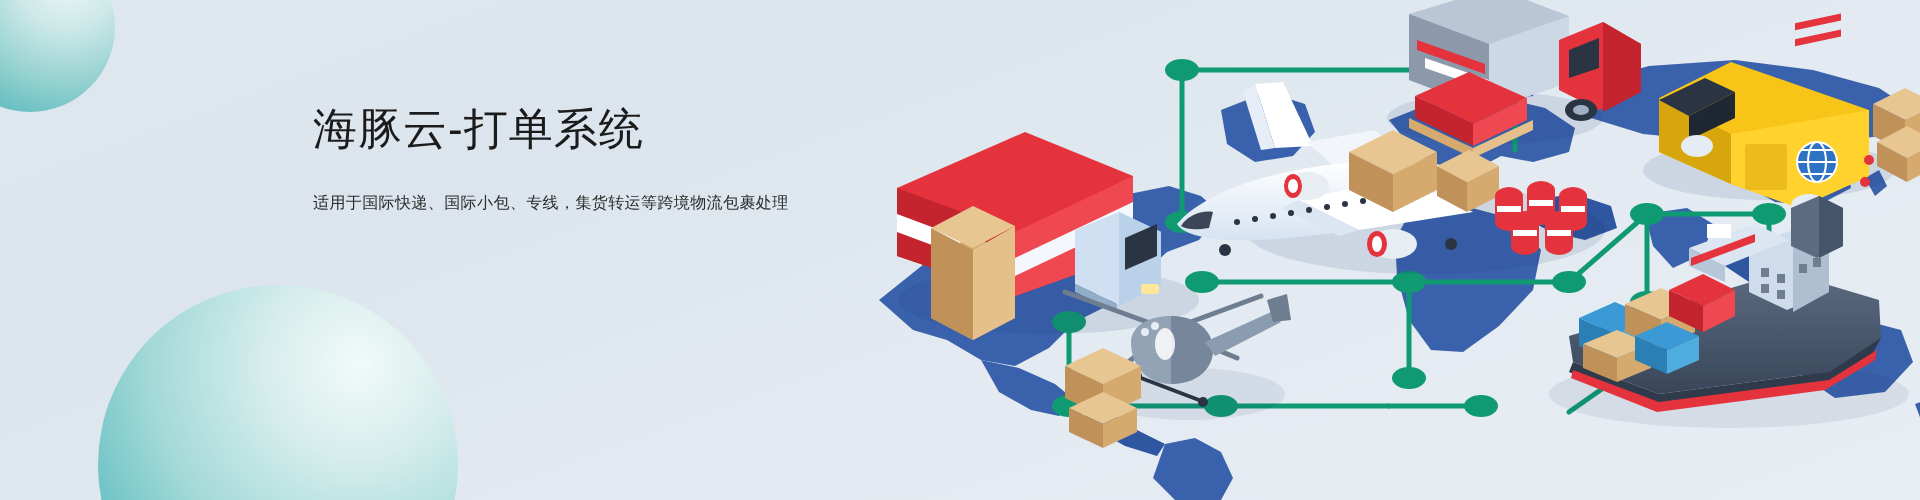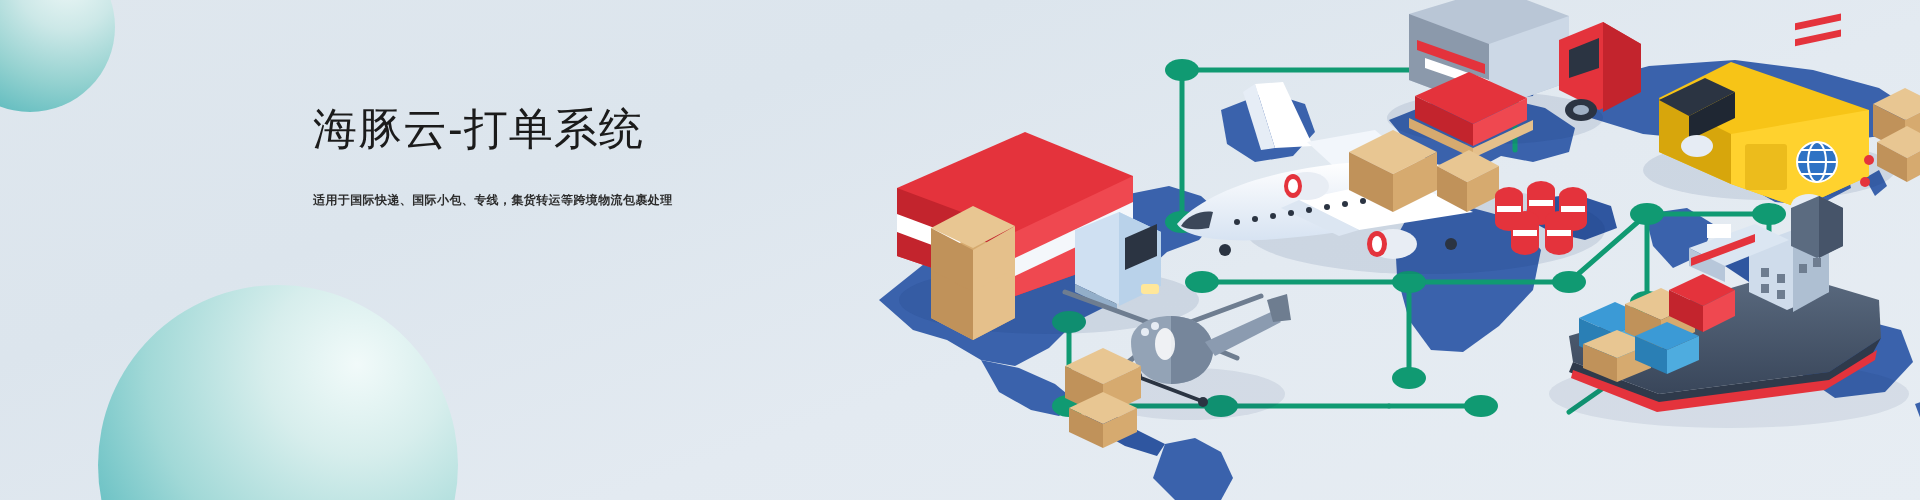--- a/index.html
+++ b/index.html
@@ -24,21 +24,21 @@
     background:radial-gradient(circle at 72% 22%, #f2fbfa 0%, #d6eeec 24%, #9ed8d6 55%, #2ba7ae 100%);
     opacity:.95;
   }
   
   .text-block{position:absolute;left:313px;top:103px;z-index:5;}
   .title{
     font-size:44px;line-height:1.2;color:#1b1b1b;font-weight:500;
     letter-spacing:1px;margin:0;white-space:nowrap;
   }
   .subtitle{
-    font-size:12px;line-height:1.4;color:#2c2c2c;font-weight:700;
+    font-size:16px;line-height:1.4;color:#2c2c2c;font-weight:400;
     margin:36px 0 0 0;white-space:nowrap;letter-spacing:.4px;
   }
   
   .illustration{position:absolute;right:0;top:0;width:1070px;height:500px;}
   .illustration svg{display:block;width:100%;height:100%;}
 </style>
 </head>
 <body>
 
 <div class="banner">

